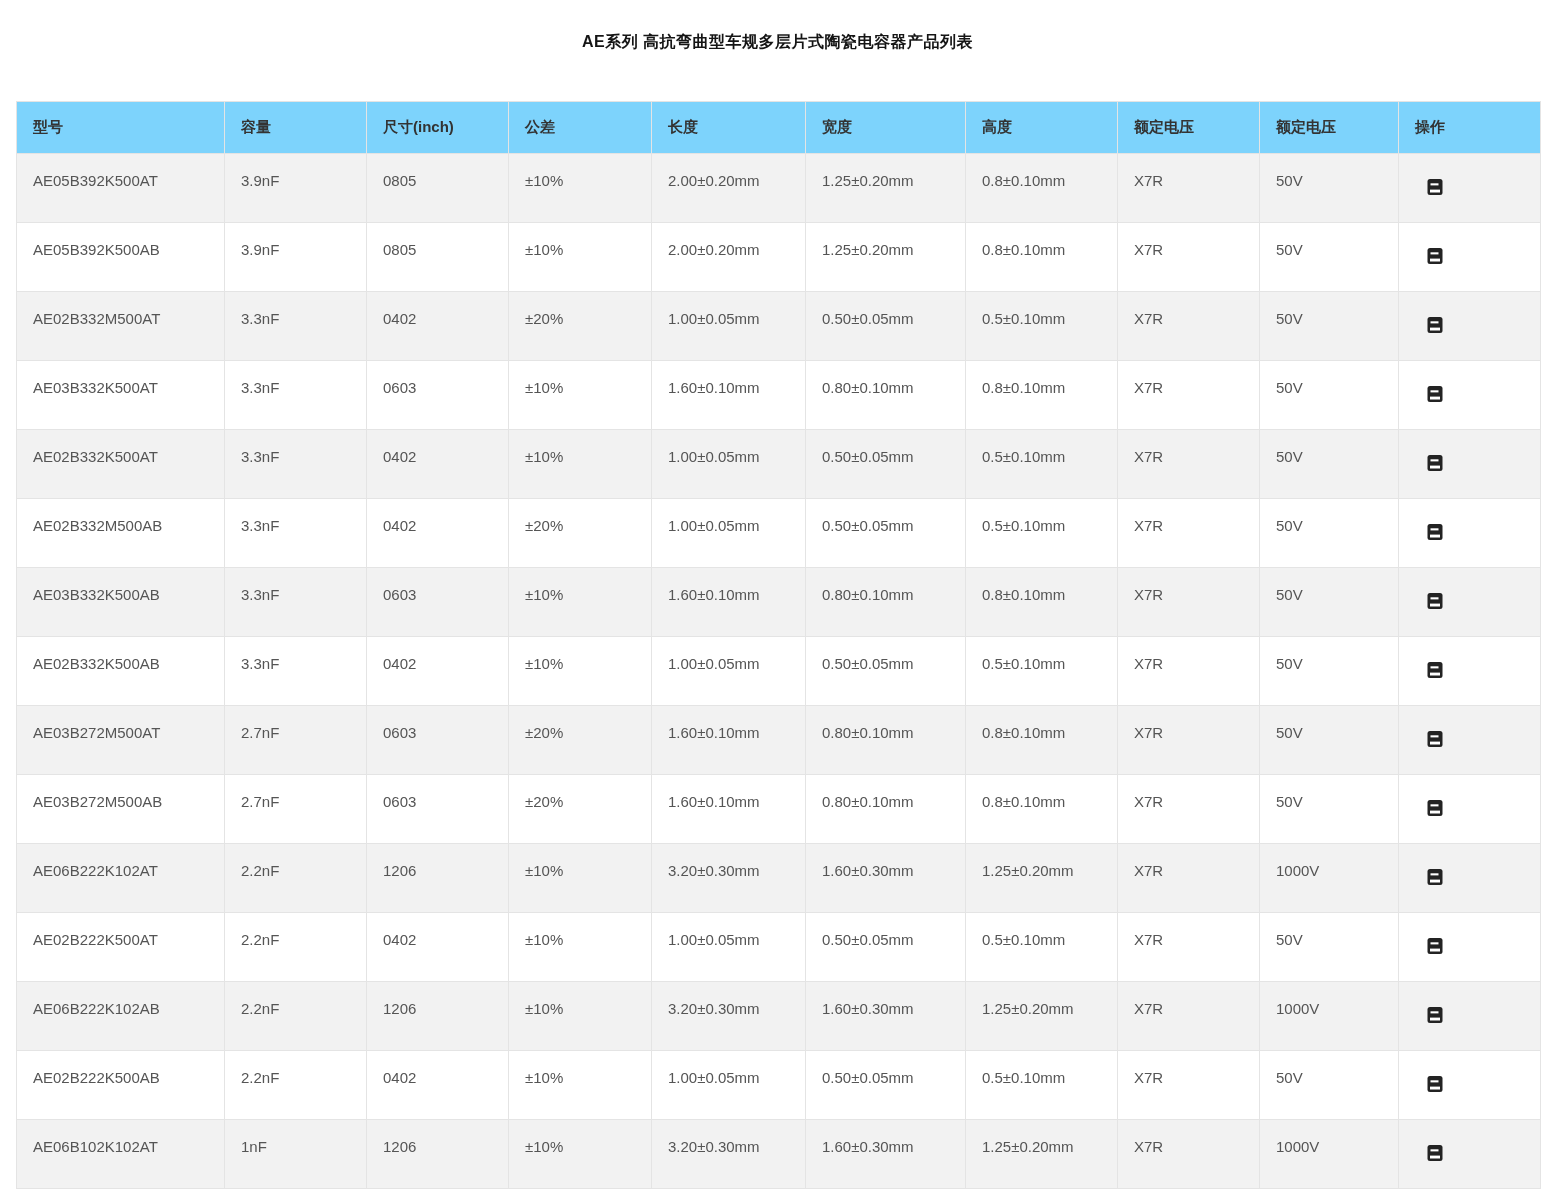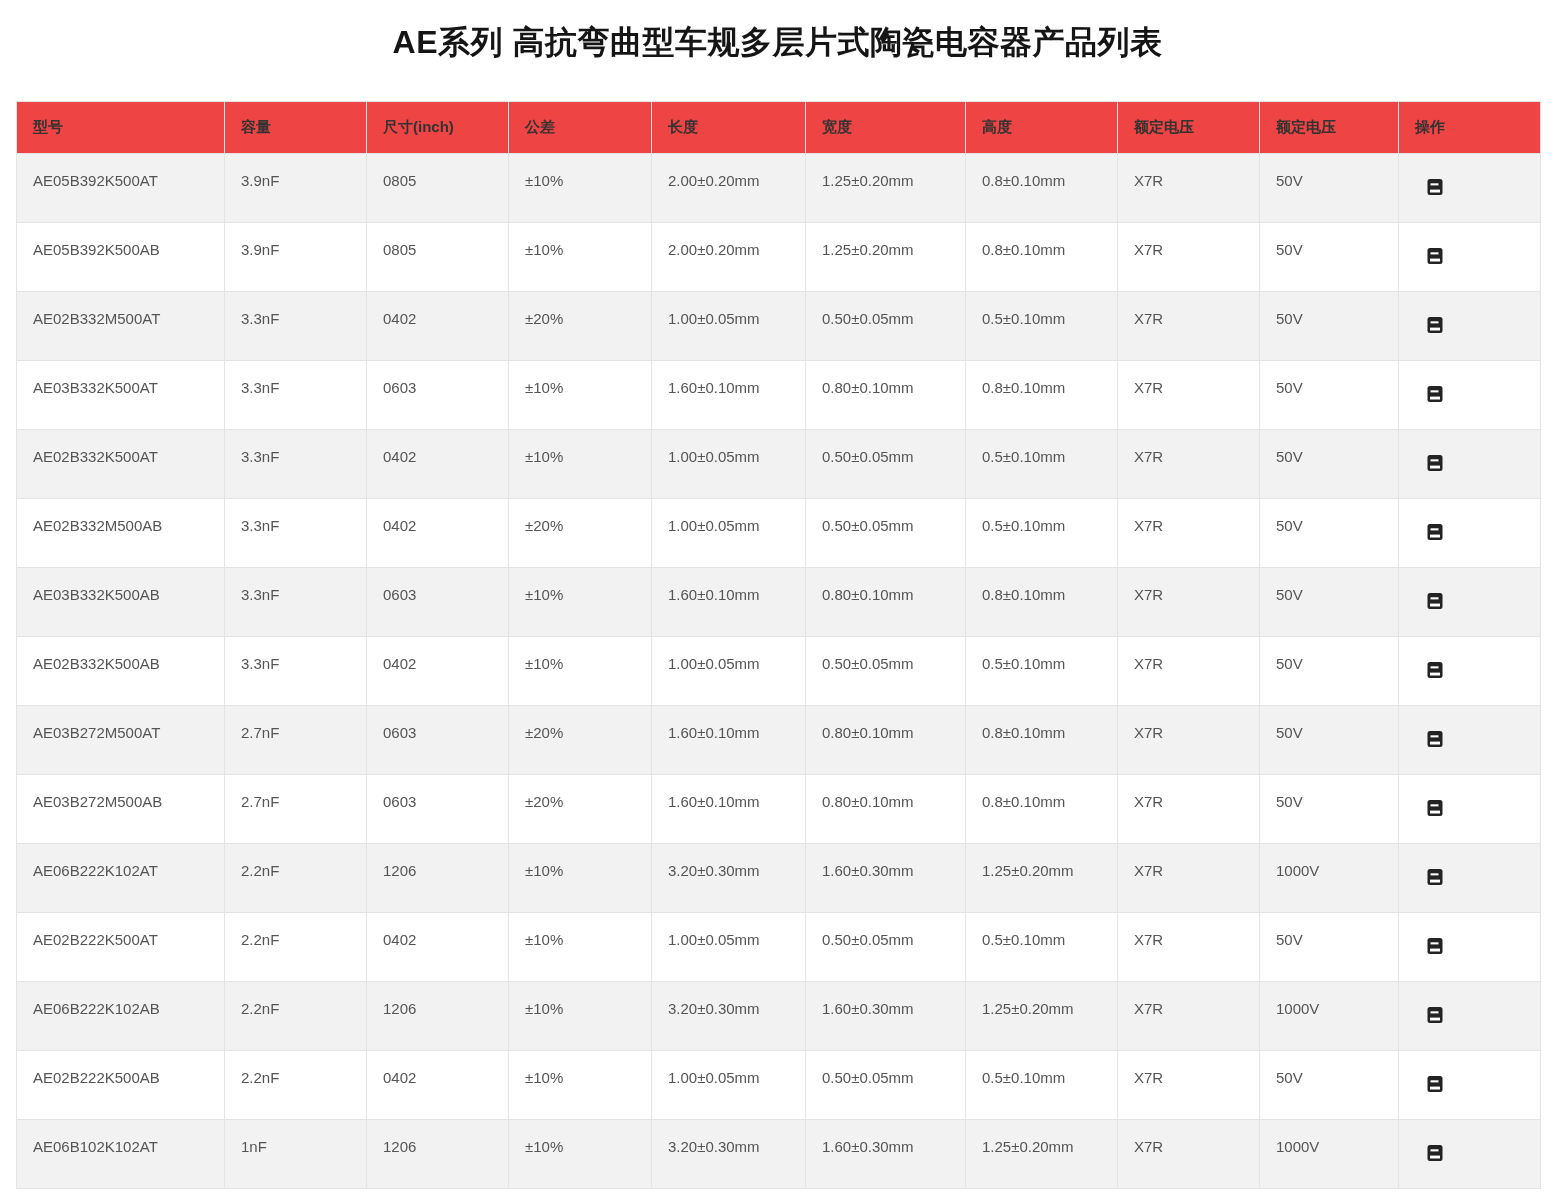--- a/index.html
+++ b/index.html
@@ -9,21 +9,21 @@
   }
   body {
     width: 1555px;
     height: 1198px;
     overflow: hidden;
     font-family: "Liberation Sans", sans-serif;
     -webkit-font-smoothing: antialiased;
   }
   .page-title {
     margin: 27px 0 0 0;
-    font-size: 32px;
+    font-size: 16px;
     line-height: 30px;
     font-weight: 700;
     color: #151515;
     text-align: center;
     letter-spacing: 0.5px;
   }
   .table-wrap {
     margin: 44px 15px 0 16px;
   }
   table.product-table {
@@ -39,21 +39,21 @@
     text-align: left;
     overflow: hidden;
     white-space: nowrap;
   }
   .product-table th {
     height: 52px;
     padding: 0 8px 0 16px;
     vertical-align: middle;
     font-weight: 700;
     color: #333333;
-    background: #ef4444;
+    background: #7dd3fc;
   }
   .product-table td {
     height: 69px;
     padding: 18px 8px 0 16px;
     vertical-align: top;
     font-weight: 400;
     color: #555555;
     background: #ffffff;
   }
   .product-table tbody tr:nth-child(odd) td {

